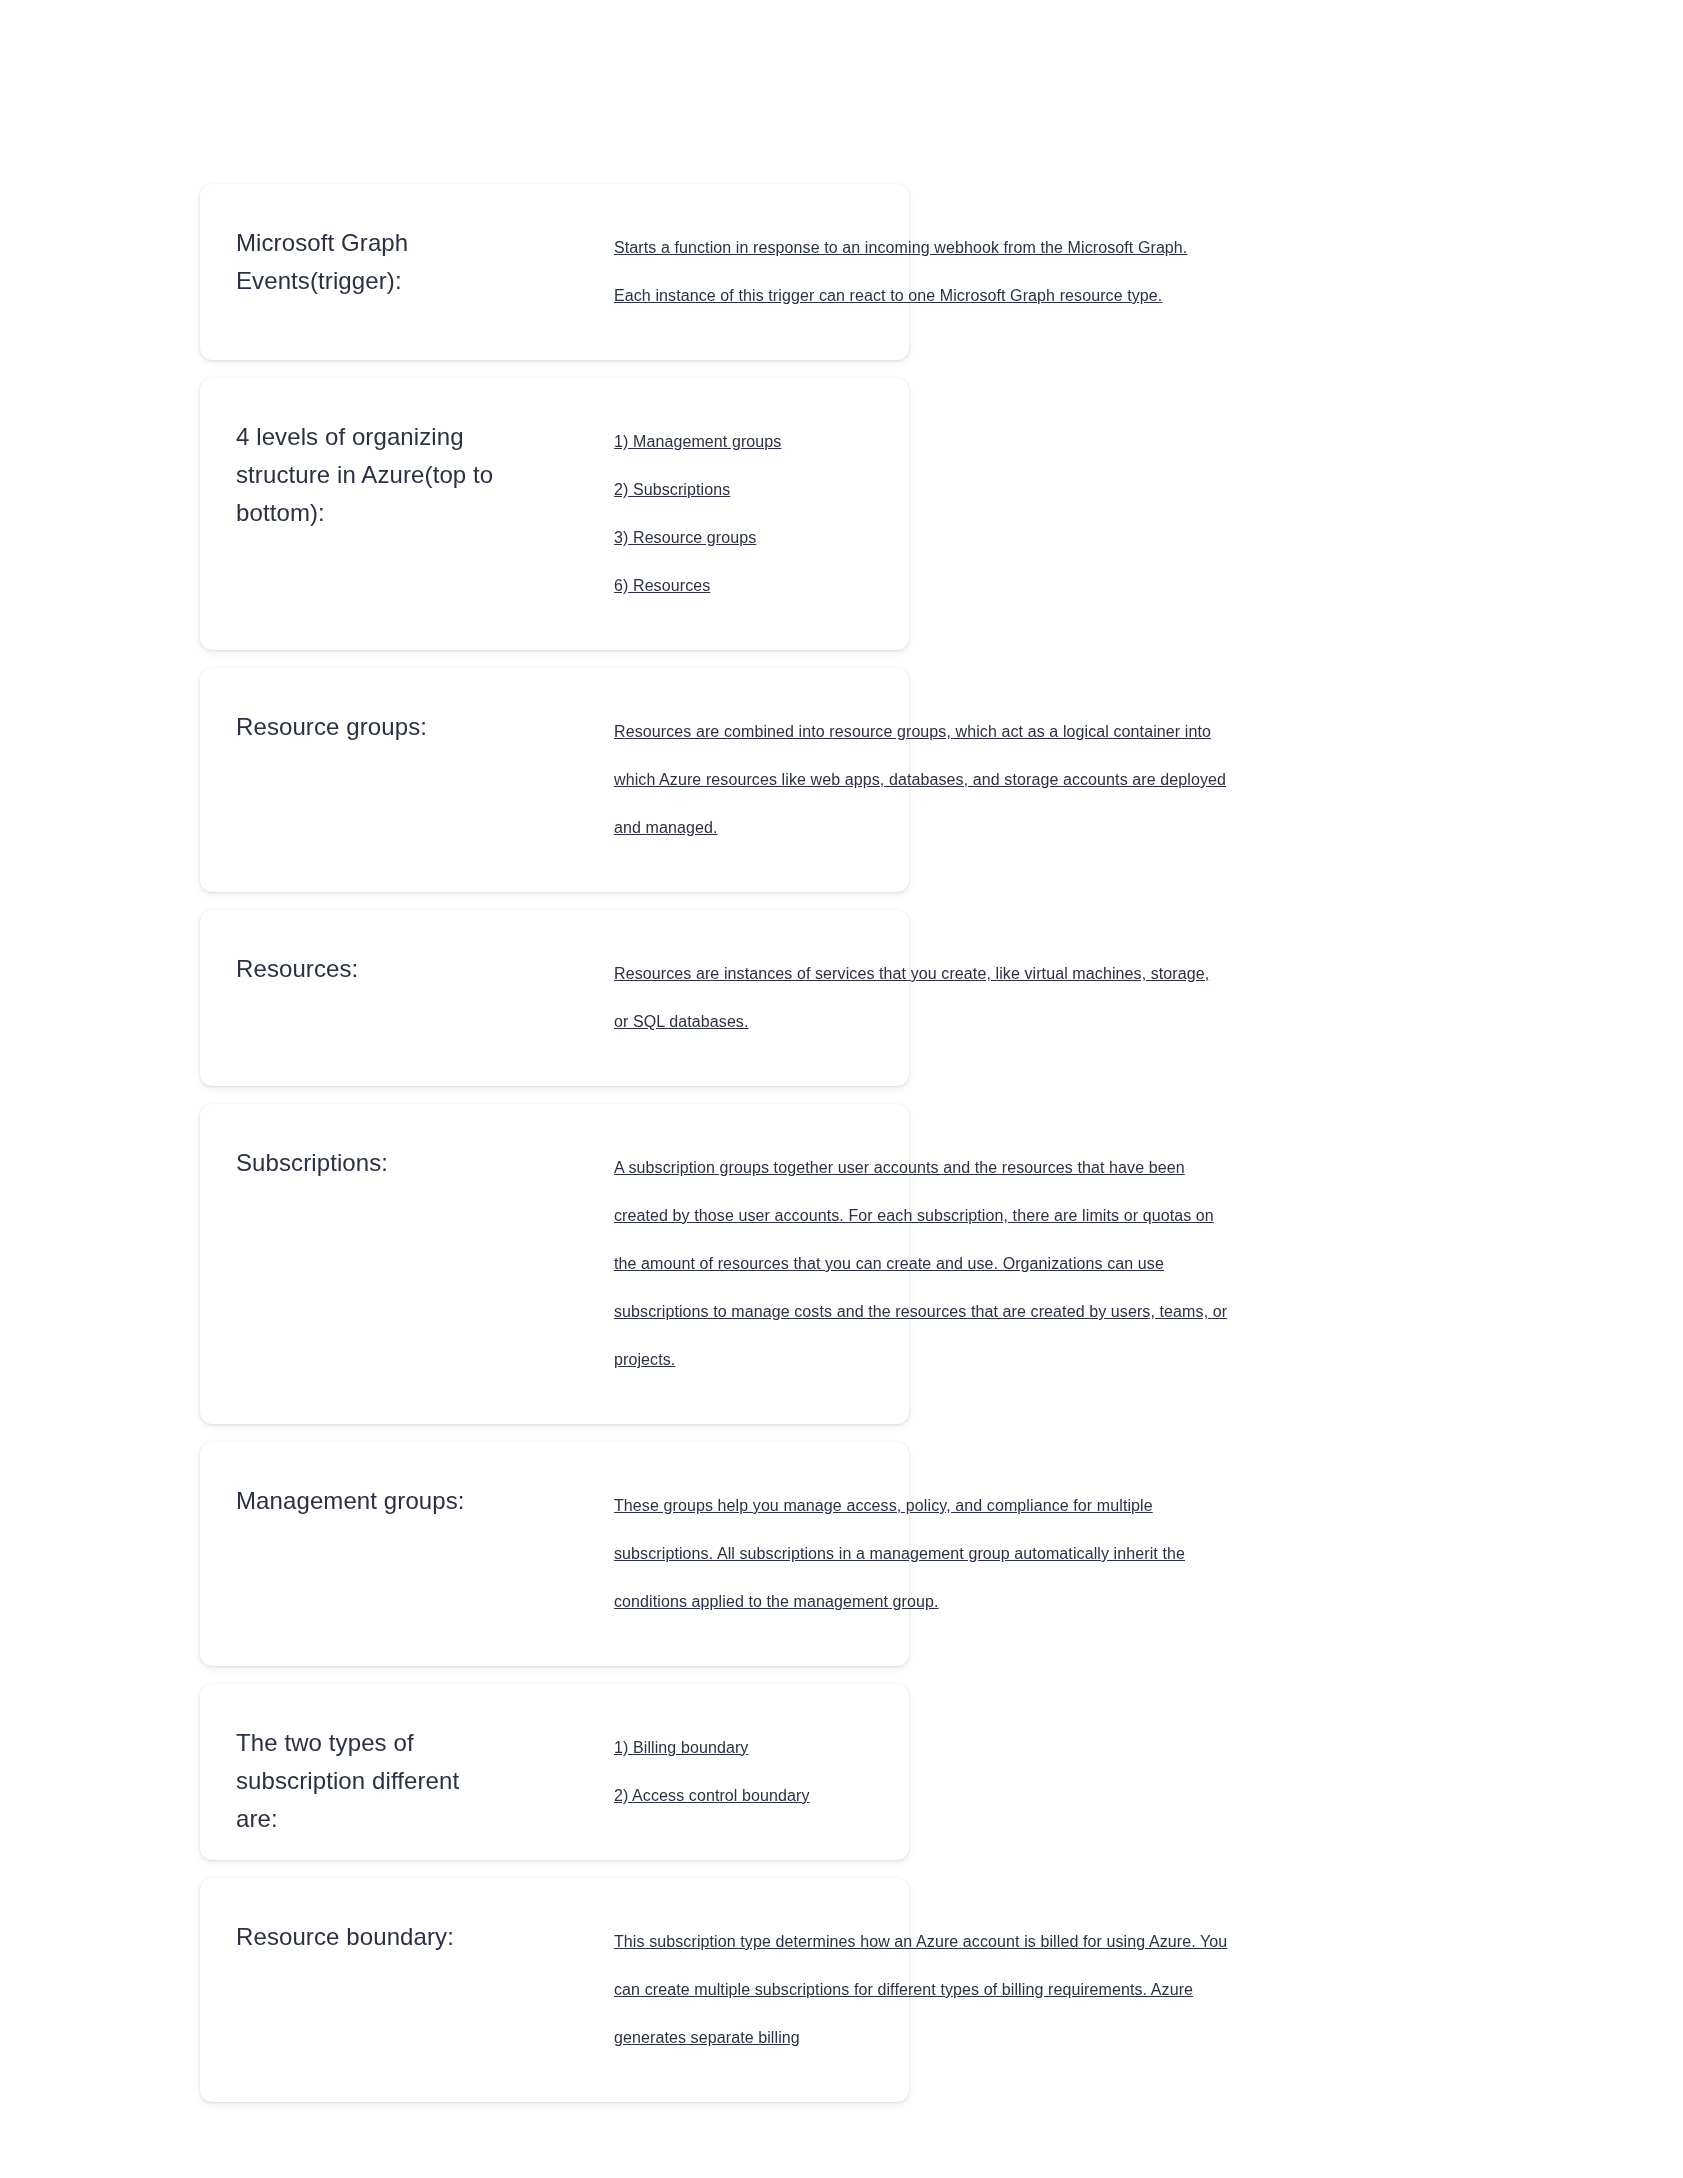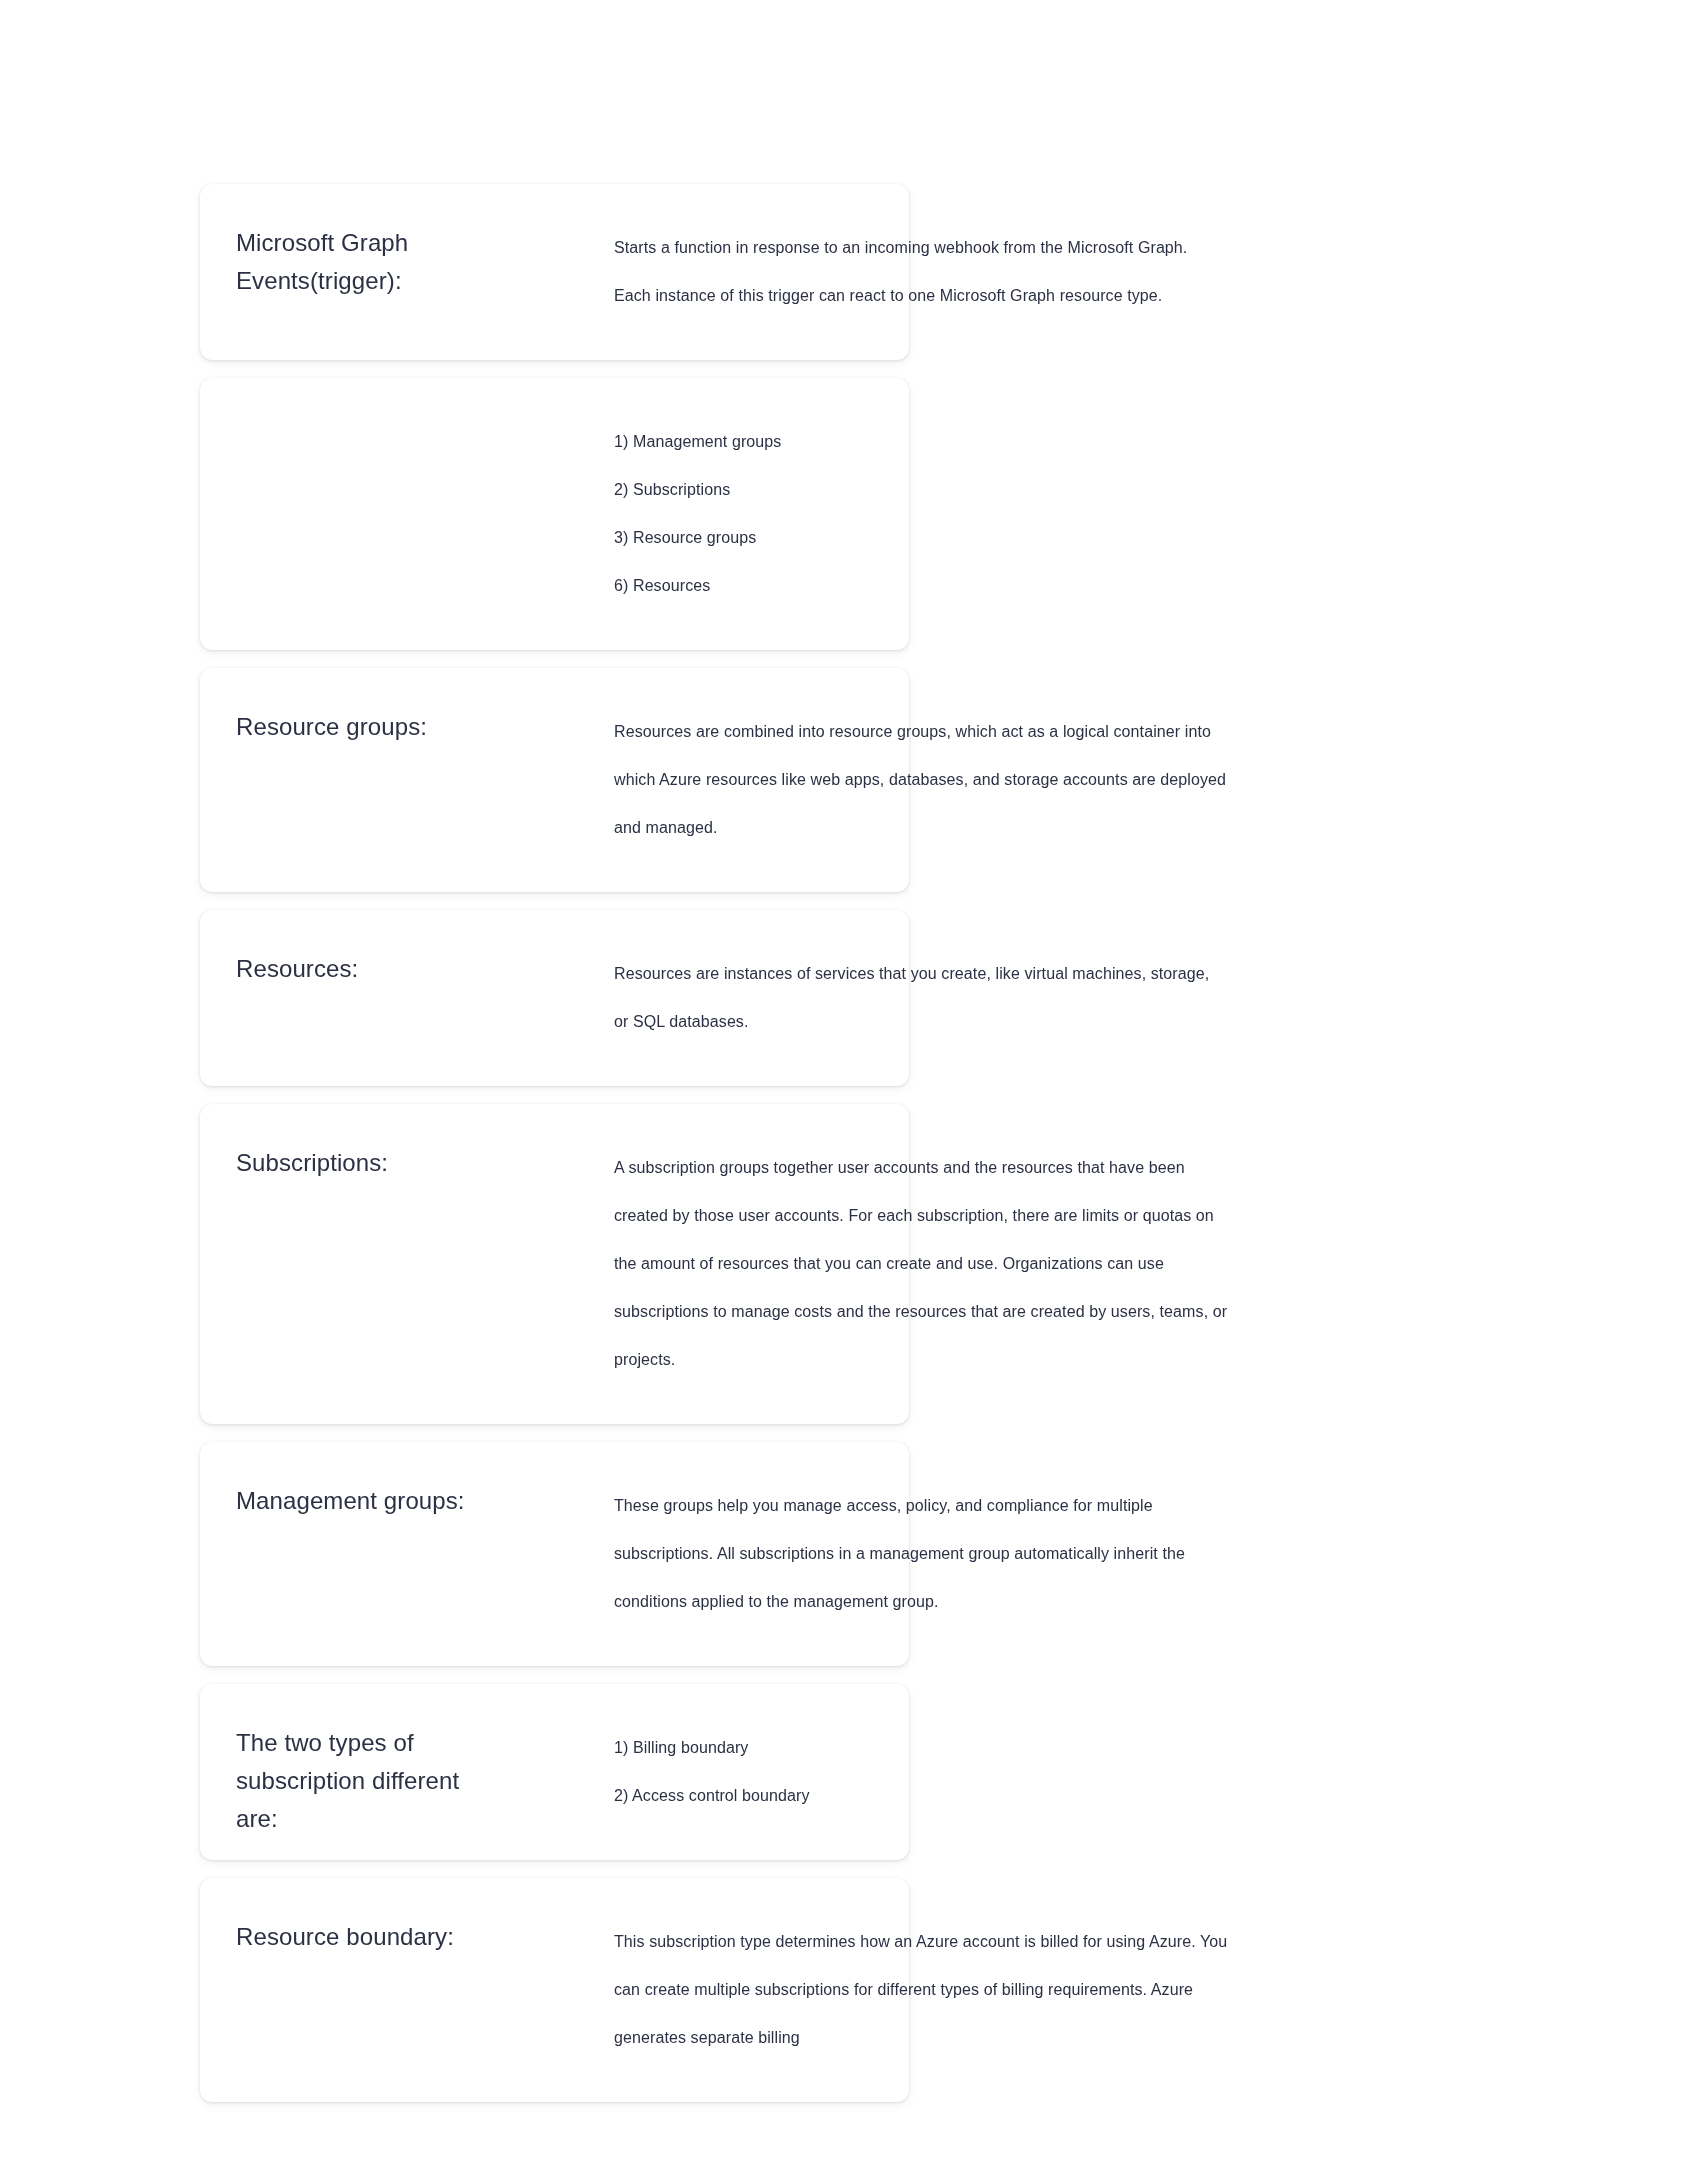--- a/index.html
+++ b/index.html
@@ -41,20 +41,21 @@
                 0 3px 10px rgba(18, 22, 38, 0.055),
                 0 0 1px rgba(18, 22, 38, 0.08);
     margin-bottom: 18px;
     padding: 40px 0 40px 0;
   }
 
   .flashcard-row {
     position: relative;
     display: block;
     min-height: 1px;
+    text-decoration: underline;
   }
 
   .term {
     position: absolute;
     left: 36px;
     top: 0;
     width: 265px;
     font-size: 24px;
     line-height: 38px;
     letter-spacing: 0.1px;
@@ -82,20 +83,21 @@
 <div class="page">
   <div class="card-stack" id="card-stack">
       <div class="flashcard">
         <div class="flashcard-row">
           <div class="term">Microsoft Graph Events(trigger):</div>
           <div class="definition">Starts a function in response to an incoming webhook from the Microsoft Graph. Each instance of this trigger can react to one Microsoft Graph resource type.</div>
         </div>
       </div>
       <div class="flashcard">
         <div class="flashcard-row">
+          <div class="term">4 levels of organizing structure in Azure(top to bottom):</div>
           <div class="definition">1) Management groups
 2) Subscriptions
 3) Resource groups
 6) Resources</div>
         </div>
       </div>
       <div class="flashcard">
         <div class="flashcard-row">
           <div class="term">Resource groups:</div>
           <div class="definition">Resources are combined into resource groups, which act as a logical container into which Azure resources like web apps, databases, and storage accounts are deployed and managed.</div>

